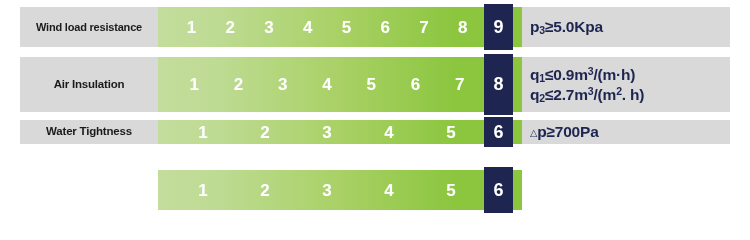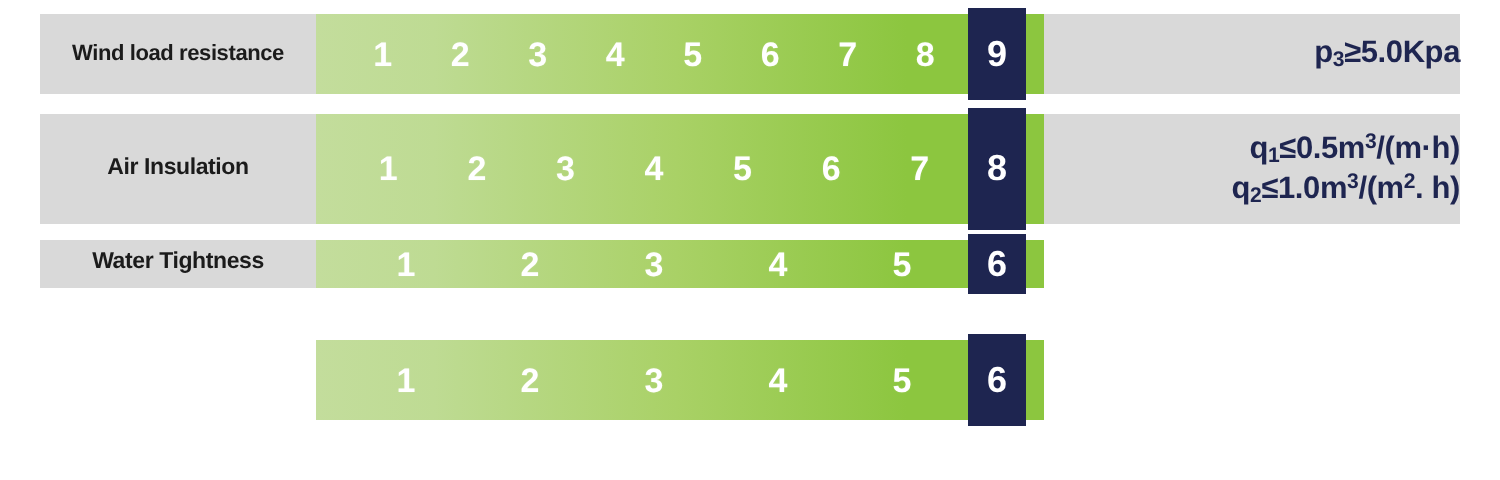--- a/index.html
+++ b/index.html
@@ -112,24 +112,24 @@
   
   .row-value {
     position: absolute;
     left: 522px;
     width: 208px;
     top: 0;
     bottom: 0;
     background: #d9d9d9;
     display: flex;
     flex-direction: column;
-    align-items: flex-end;
+    align-items: flex-start;
     justify-content: center;
     box-sizing: border-box;
-    padding-left: 31px;
+    padding-left: 8px;
   }
   .row-value .formula {
     color: #1e2550;
     font-weight: 700;
     font-size: 15.5px;
     line-height: 1.28;
     white-space: nowrap;
     letter-spacing: -0.2px;
   }
   .row-value .formula sub {
@@ -195,40 +195,43 @@
         <div class="scale-step">3</div>
         <div class="scale-step">4</div>
         <div class="scale-step">5</div>
         <div class="scale-step">6</div>
         <div class="scale-step">7</div>
       </div>
     </div>
     <div class="scale-tail"></div>
     <div class="top-box">8</div>
     <div class="row-value">
-      <div class="formula"><span>q</span><sub>1</sub><span>≤0.5m</span><sup>3</sup><span>/(m·h)</span></div>
-      <div class="formula"><span>q</span><sub>2</sub><span>≤1.0m</span><sup>3</sup><span>/(m</span><sup>2</sup><span>. h)</span></div>
+      <div class="formula"><span>q</span><sub>1</sub><span>≤0.9m</span><sup>3</sup><span>/(m·h)</span></div>
+      <div class="formula"><span>q</span><sub>2</sub><span>≤2.7m</span><sup>3</sup><span>/(m</span><sup>2</sup><span>. h)</span></div>
     </div>
   </div>
 
   <div class="spec-row" id="row-2">
     <div class="row-label">
       <span>Water Tightness</span>
     </div>
     <div class="scale">
       <div class="scale-inner">
         <div class="scale-step">1</div>
         <div class="scale-step">2</div>
         <div class="scale-step">3</div>
         <div class="scale-step">4</div>
         <div class="scale-step">5</div>
       </div>
     </div>
     <div class="scale-tail"></div>
     <div class="top-box">6</div>
+    <div class="row-value">
+      <div class="formula"><span class="delta-glyph">△</span><span>p</span><span>≥700Pa</span></div>
+    </div>
   </div>
 
   <div class="spec-row" id="row-3">
     <div class="scale">
       <div class="scale-inner">
         <div class="scale-step">1</div>
         <div class="scale-step">2</div>
         <div class="scale-step">3</div>
         <div class="scale-step">4</div>
         <div class="scale-step">5</div>

